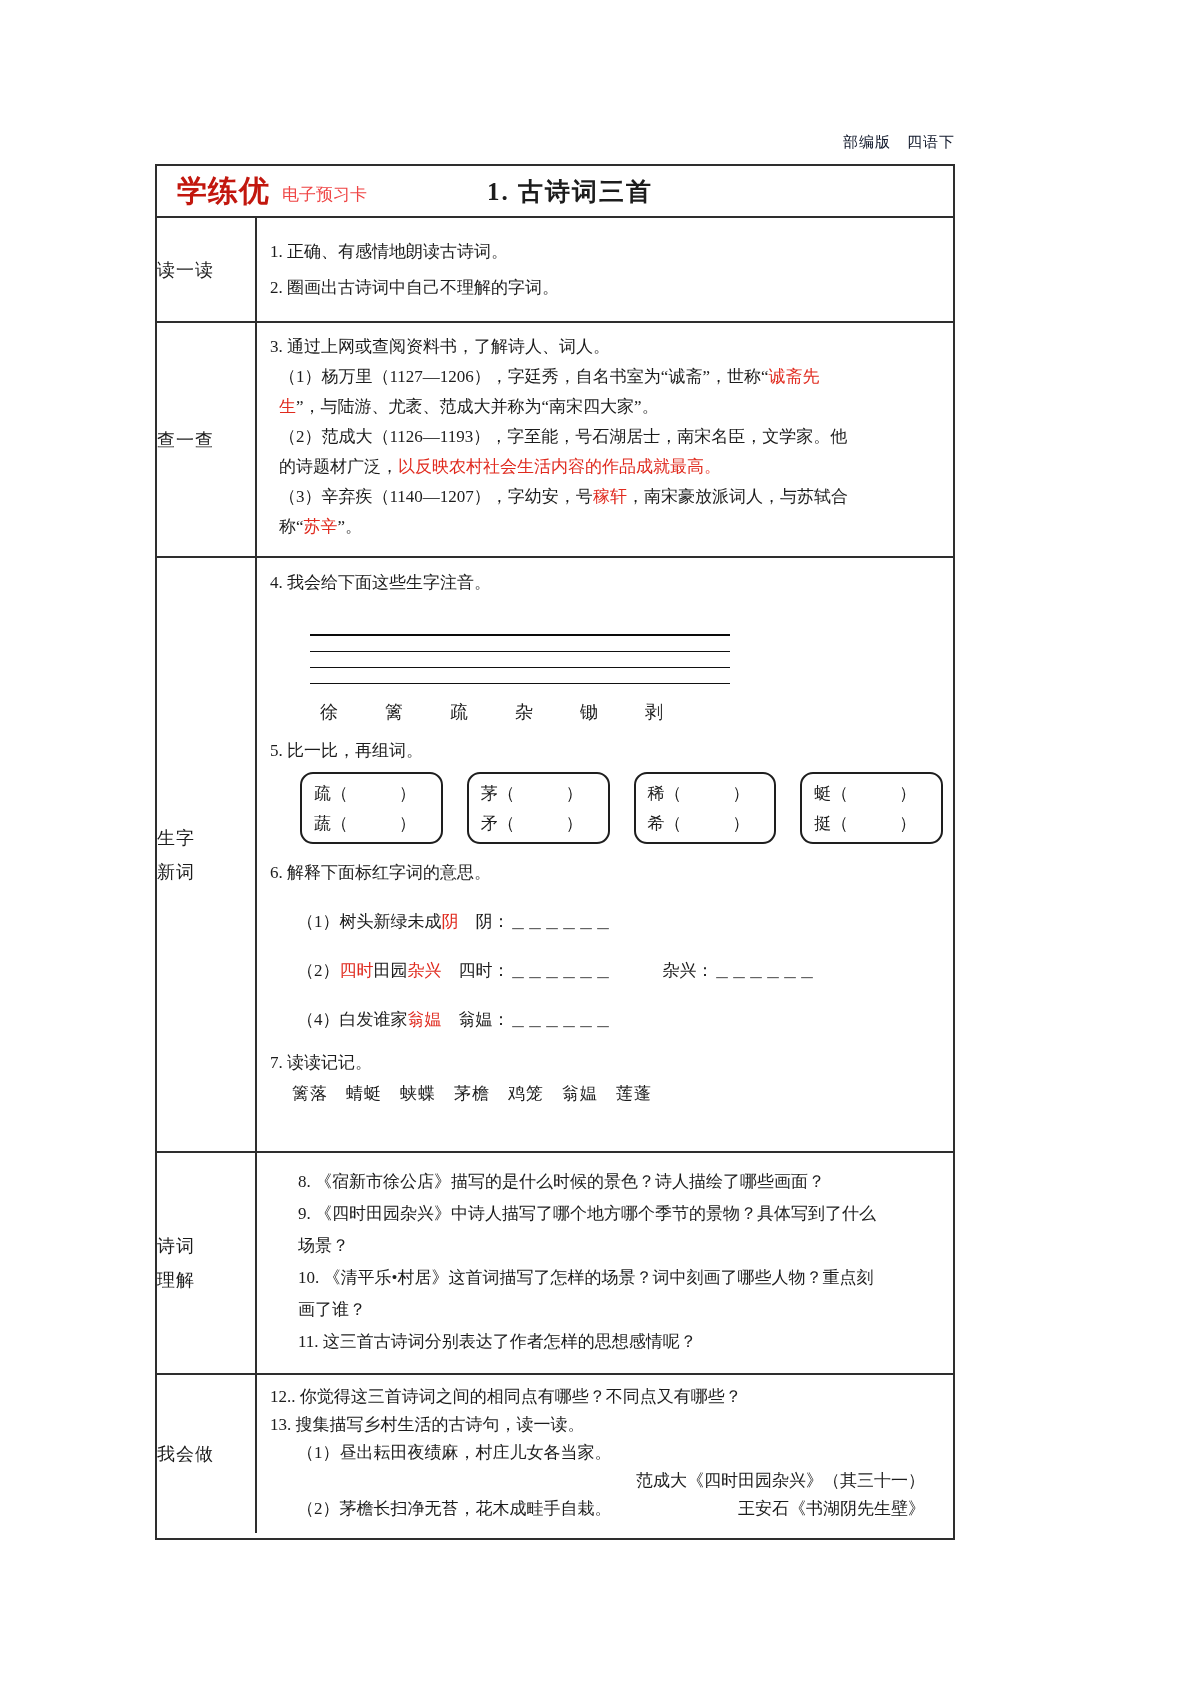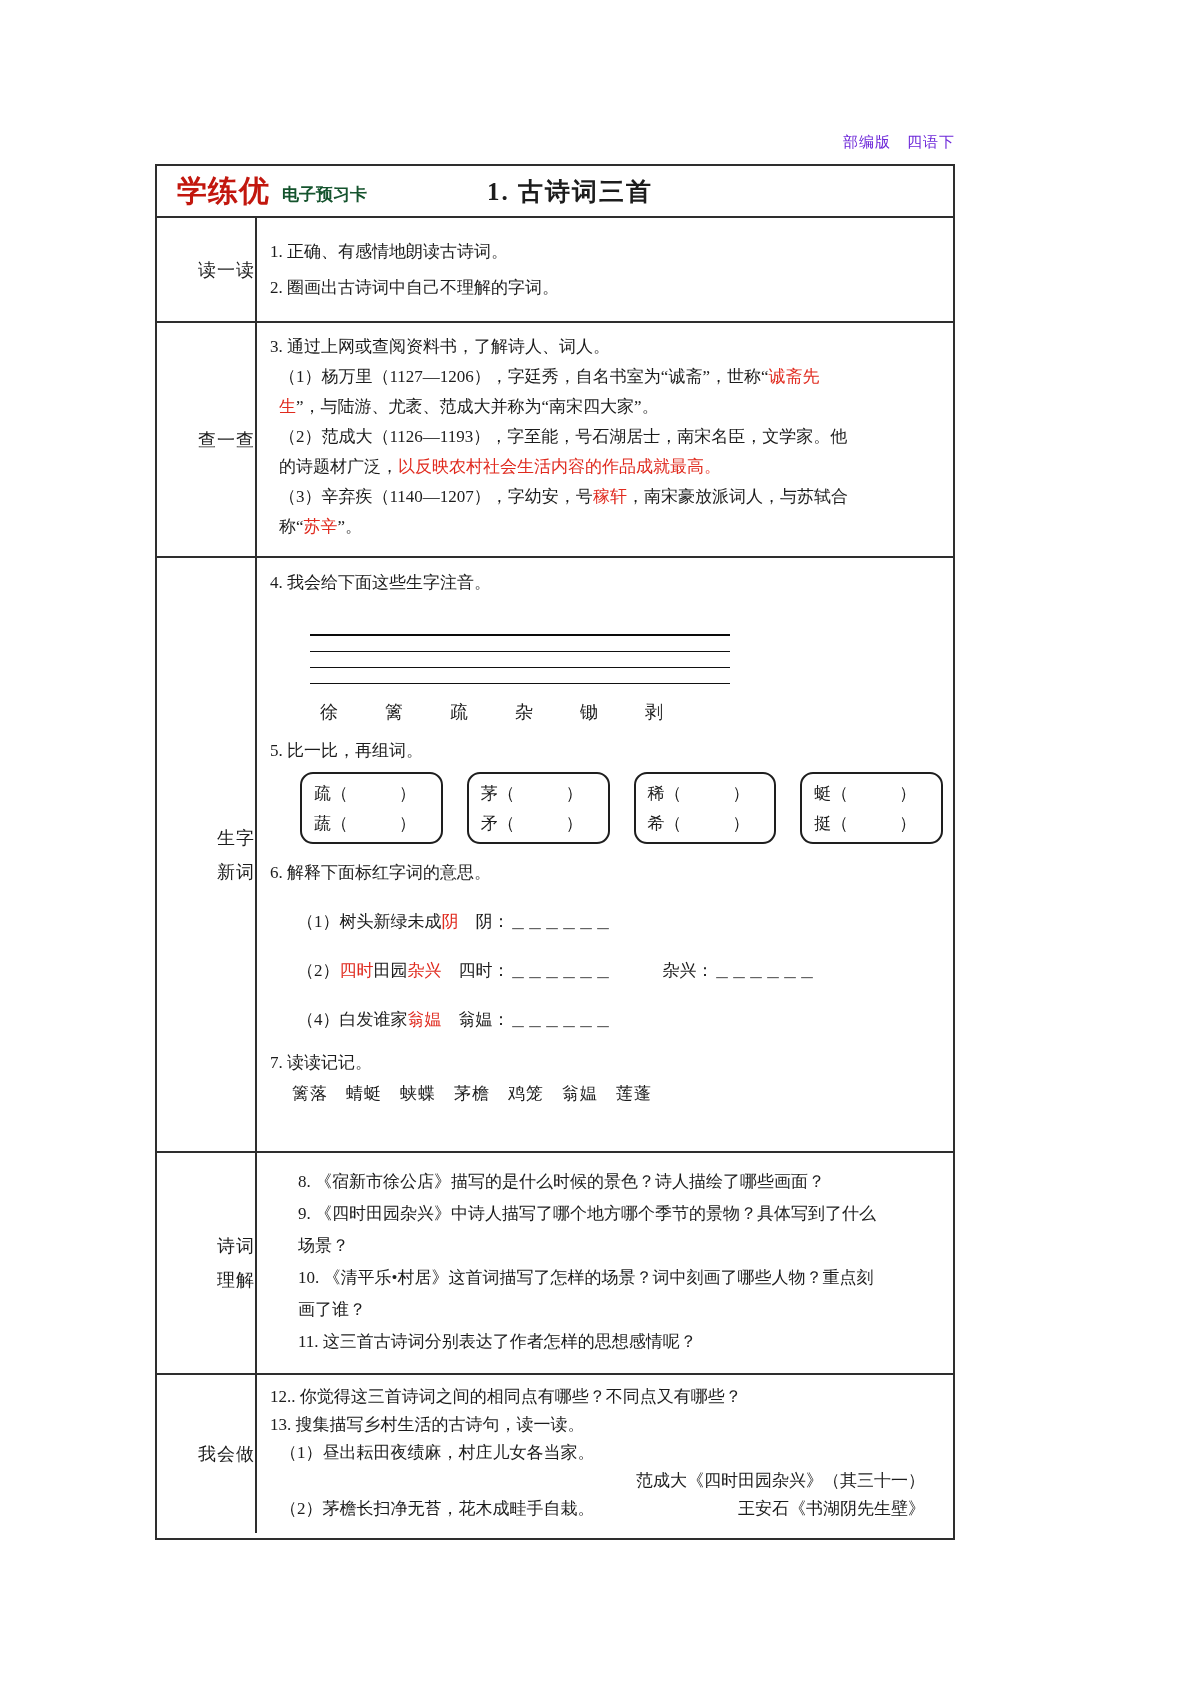--- a/index.html
+++ b/index.html
@@ -6,43 +6,43 @@
   * { margin:0; padding:0; box-sizing:border-box; }
   body {
     width:1191px; height:1684px; background:#ffffff;
     font-family:"Liberation Serif","DejaVu Serif",serif;
     color:var(--ink);
   }
   .page { position:relative; width:1191px; height:1684px; background:#fff; }
 
   .edition {
     position:absolute; top:133px; right:236px;
-    font-size:15px; color:#6d28d9; letter-spacing:1px;
+    font-size:15px; color:#0f172a; letter-spacing:1px;
   }
 
   .sheet {
     position:absolute; left:155px; top:164px; width:800px; height:1376px;
     border:2px solid var(--line); background:#fff;
   }
 
   
   .title-row {
     height:52px; border-bottom:2px solid var(--line);
     display:flex; align-items:center; padding-left:20px; position:relative;
   }
   .brand { color:#c2170e; font-size:30px; font-weight:bold; letter-spacing:1px; }
-  .brand-sub { color:#14532d; font-size:17px; font-weight:bold; margin-left:12px; margin-top:6px; }
+  .brand-sub { color:#ef4444; font-size:17px; font-weight:normal; margin-left:12px; margin-top:6px; }
   .doc-title { position:absolute; left:330px; font-size:25px; font-weight:bold; letter-spacing:2px; }
 
   
   .row { display:flex; border-bottom:2px solid var(--line); }
   .row:last-child { border-bottom:none; }
   .cell-label {
     width:100px; flex:0 0 100px; border-right:2px solid var(--line);
-    display:flex; flex-direction:column; align-items:flex-end; justify-content:center;
+    display:flex; flex-direction:column; align-items:flex-start; justify-content:center;
     font-size:18px; letter-spacing:1px; line-height:34px;
   }
   .cell-content { flex:1 1 auto; font-size:17px; overflow:hidden; padding-left:13px; }
 
   .r-read    { height:105px; }
   .r-search  { height:235px; }
   .r-vocab   { height:595px; }
   .r-und     { height:222px; }
   .r-do      { height:158px; }
 
@@ -75,21 +75,21 @@
   .q6i { margin-left:27px; margin-top:19px; line-height:30px; }
 
   .q7 { margin-top:13px; }
   .q7w { margin-left:22px; margin-top:1px; line-height:29px; letter-spacing:1px; }
 
   .r-und .cell-content { padding-top:13px; padding-right:12px;padding-left:41px; }
   .r-und .line { line-height:32px; }
 
   .r-do .cell-content { padding-top:8px; padding-right:28px; }
   .r-do .line { line-height:28px; }
-  .indent40 { margin-left:10px; }
+  .indent40 { margin-left:27px; }
   .align-right { text-align:right; }
   .split { display:flex; justify-content:space-between; }
   .split .rpart { }
 
   .red { color:var(--red); }
 </style>
 </head>
 <body>
 
 <div class="page">

